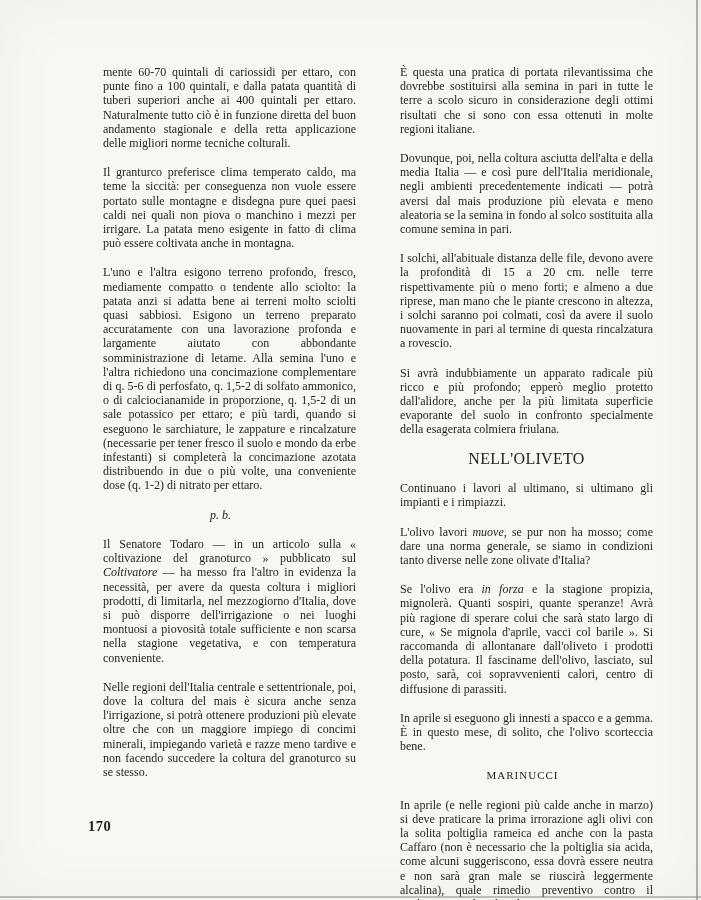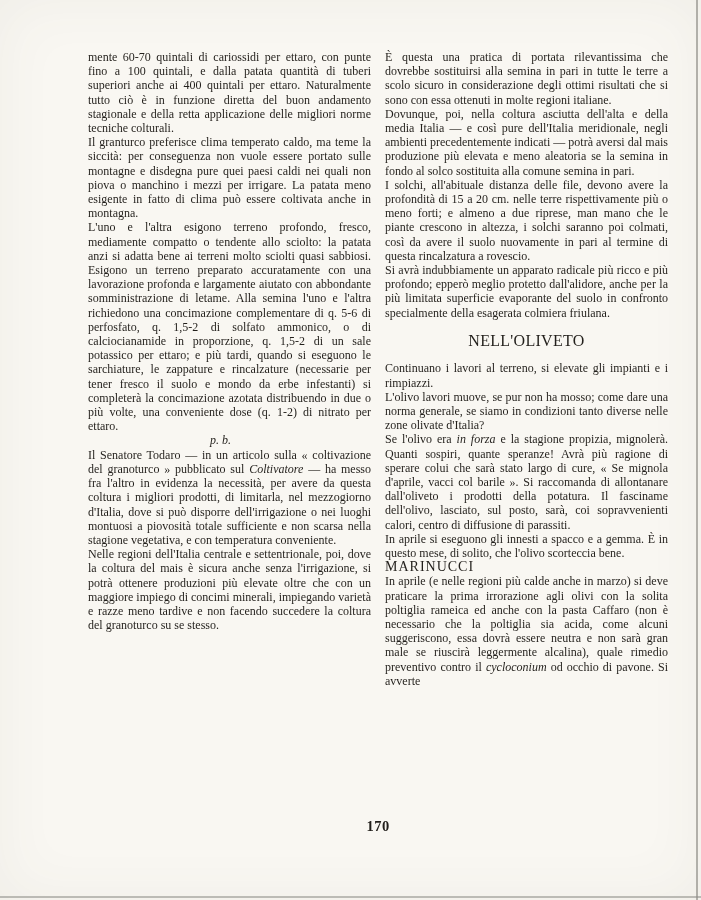--- a/index.html
+++ b/index.html
@@ -38,50 +38,49 @@
     width: 580px;
     display: flex;
     gap: 14px;
   }
   .col {
     width: 283px;
     font-size: 12px;
     line-height: 14.2px;
     text-align: justify;
   }
-  .col p { margin: 0; }
+  .col p { margin: 15px; }
   .signature {
     text-align: center;
     font-style: italic;
     padding-right: 18px;
     margin: 1px 0 2px 0;
   }
   .signature-caps {
-    text-align: left;
+    text-align: center;
     font-style: normal;
-    font-size: 14px;
+    font-size: 11px;
     letter-spacing: 1px;
     padding-right: 8px;
     margin: 0 0 2px 0;
   }
   .section-heading {
     font-size: 16px;
     font-weight: normal;
     text-align: center;
     white-space: pre-line;
     line-height: 14.5px;
     letter-spacing: 0.3px;
     margin: 14px 4px 13px 4px;
   }
   .page-number {
     position: absolute;
     left: 88px;
     width: 580px;
     top: 818px;
-    text-align: center;
     font-size: 14.5px;
     font-weight: bold;
     letter-spacing: 0.5px;
   }
 </style>
 </head>
 <body>
 
 <div class="scan-page">
 
@@ -95,22 +94,22 @@
       <p><span>Il Senatore Todaro — in un articolo sulla « coltivazione del granoturco » pubblicato sul </span><span style="font-style: italic;">Coltivatore</span><span> — ha messo fra l'altro in evidenza la necessità, per avere da questa coltura i migliori prodotti, di limitarla, nel mezzogiorno d'Italia, dove si può disporre dell'irrigazione o nei luoghi montuosi a piovosità totale sufficiente e non scarsa nella stagione vegetativa, e con temperatura conveniente.</span></p>
       <p>Nelle regioni dell'Italia centrale e settentrionale, poi, dove la coltura del mais è sicura anche senza l'irrigazione, si potrà ottenere produzioni più elevate oltre che con un maggiore impiego di concimi minerali, impiegando varietà e razze meno tardive e non facendo succedere la coltura del granoturco su se stesso.</p>
     </div>
 
     <div class="col">
       <p>È questa una pratica di portata rilevantissima che dovrebbe sostituirsi alla semina in pari in tutte le terre a scolo sicuro in considerazione degli ottimi risultati che si sono con essa ottenuti in molte regioni italiane.</p>
       <p>Dovunque, poi, nella coltura asciutta dell'alta e della media Italia — e così pure dell'Italia meridionale, negli ambienti precedentemente indicati — potrà aversi dal mais produzione più elevata e meno aleatoria se la semina in fondo al solco sostituita alla comune semina in pari.</p>
       <p>I solchi, all'abituale distanza delle file, devono avere la profondità di 15 a 20 cm. nelle terre rispettivamente più o meno forti; e almeno a due riprese, man mano che le piante crescono in altezza, i solchi saranno poi colmati, così da avere il suolo nuovamente in pari al termine di questa rincalzatura a rovescio.</p>
       <p>Si avrà indubbiamente un apparato radicale più ricco e più profondo; epperò meglio protetto dall'alidore, anche per la più limitata superficie evaporante del suolo in confronto specialmente della esagerata colmiera friulana.</p>
       <h2 class="section-heading">NELL'OLIVETO</h2>
-      <p>Continuano i lavori al terreno, si elevate gli impianti e i rimpiazzi.</p>
-      <p><span>L'olivo lavori </span><span style="">muove</span><span>, se pur non ha mosso; come dare una norma generale, se siamo in condizioni tanto diverse nelle zone olivate d'Italia?</span></p>
+      <p>Continuano i lavori al ultimano, si ultimano gli impianti e i rimpiazzi.</p>
+      <p><span>L'olivo lavori </span><span style="font-style: italic;">muove</span><span>, se pur non ha mosso; come dare una norma generale, se siamo in condizioni tanto diverse nelle zone olivate d'Italia?</span></p>
       <p><span>Se l'olivo era </span><span style="font-style: italic;">in forza</span><span> e la stagione propizia, mignolerà. Quanti sospiri, quante speranze! Avrà più ragione di sperare colui che sarà stato largo di cure, « Se mignola d'aprile, vacci col barile ». Si raccomanda di allontanare dall'oliveto i prodotti della potatura. Il fasciname dell'olivo, lasciato, sul posto, sarà, coi sopravvenienti calori, centro di diffusione di parassiti.</span></p>
       <p>In aprile si eseguono gli innesti a spacco e a gemma. È in questo mese, di solito, che l'olivo scorteccia bene.</p>
       <p class="signature-caps">MARINUCCI</p>
       <p><span>In aprile (e nelle regioni più calde anche in marzo) si deve praticare la prima irrorazione agli olivi con la solita poltiglia rameica ed anche con la pasta Caffaro (non è necessario che la poltiglia sia acida, come alcuni suggeriscono, essa dovrà essere neutra e non sarà gran male se riuscirà leggermente alcalina), quale rimedio preventivo contro il </span><span style="font-style: italic;">cycloconium</span><span> od occhio di pavone. Si avverte</span></p>
     </div>
 
   </div>
 
   <div class="page-number">170</div>
 

